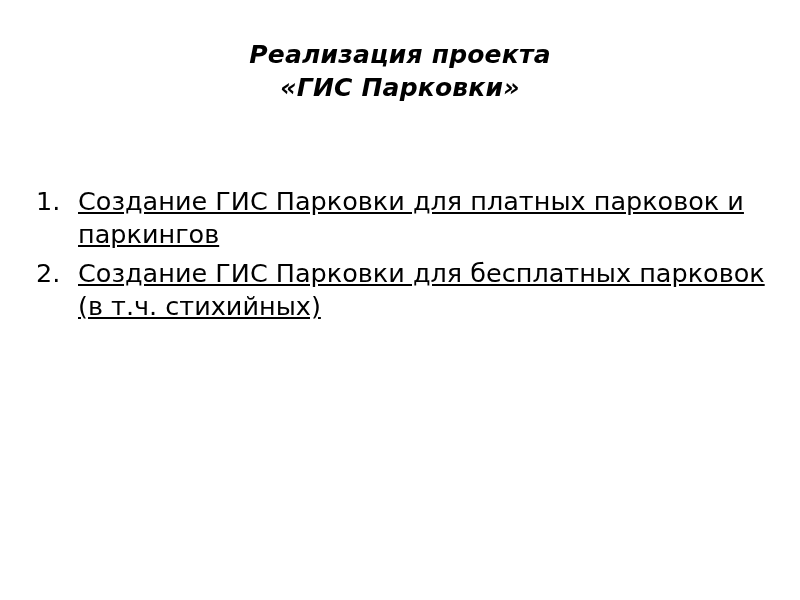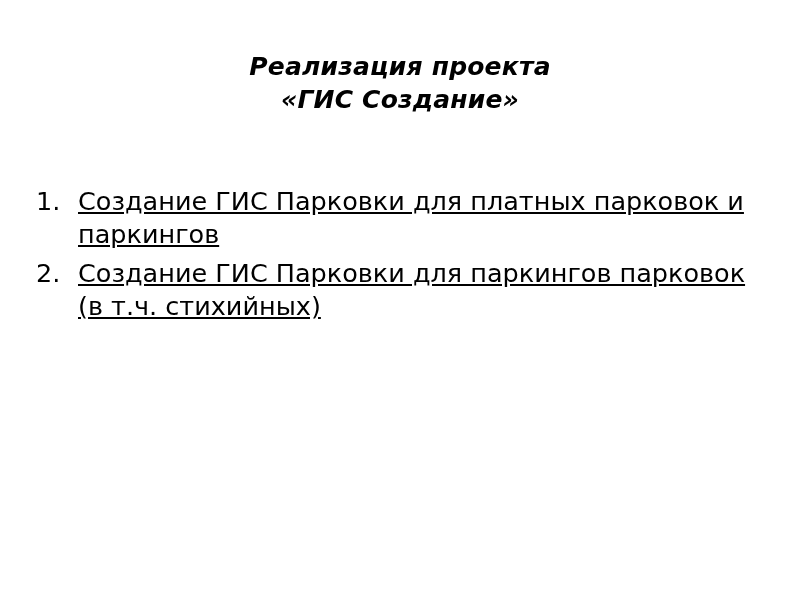--- a/index.html
+++ b/index.html
@@ -16,21 +16,21 @@
   }
   .slide {
     position: relative;
     width: 800px;
     height: 600px;
     box-sizing: border-box;
     background: #ffffff;
   }
   .slide-title {
     position: absolute;
-    top: 50px;
+    top: 38px;
     left: 60px;
     width: 680px;
     text-align: center;
     font-size: 25px;
     font-weight: bold;
     font-style: italic;
     line-height: 1.32;
     letter-spacing: 0.2px;
     color: #000000;
   }
@@ -71,29 +71,29 @@
     text-decoration: underline;
   }
 </style>
 </head>
 <body>
 
 <div class="slide">
 
   <div class="slide-title">
     <span class="title-line">Реализация проекта</span>
-    <span class="title-line">«ГИС Создание»</span>
+    <span class="title-line">«ГИС Парковки»</span>
   </div>
 
   <div class="slide-body">
     <ol class="bullet-list">
       <li>
         <span class="marker">1.</span>
         <span class="item-text">Создание ГИС Парковки для платных парковок и паркингов</span>
       </li>
       <li>
         <span class="marker">2.</span>
-        <span class="item-text">Создание ГИС Парковки для паркингов парковок (в т.ч. стихийных)</span>
+        <span class="item-text">Создание ГИС Парковки для бесплатных парковок (в т.ч. стихийных)</span>
       </li>
     </ol>
   </div>
 
 </div>
 
 </body></html>

